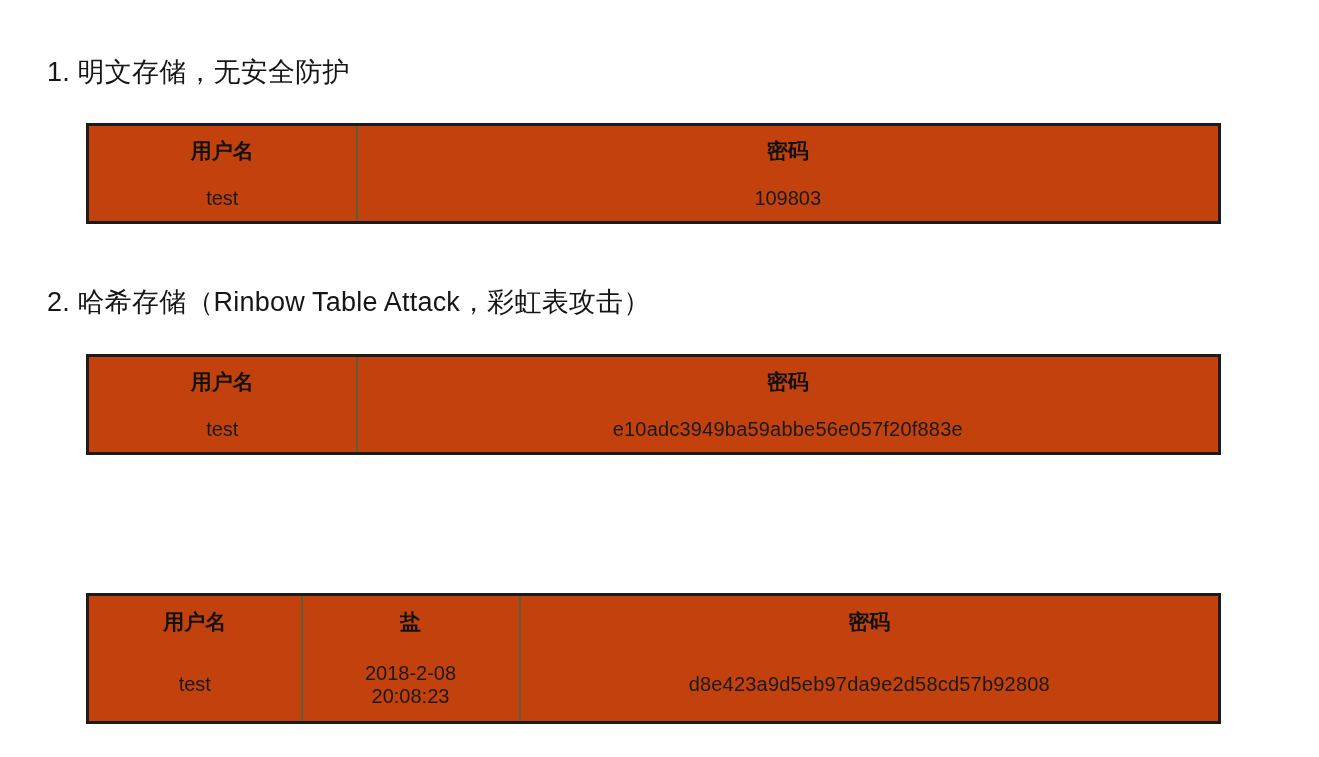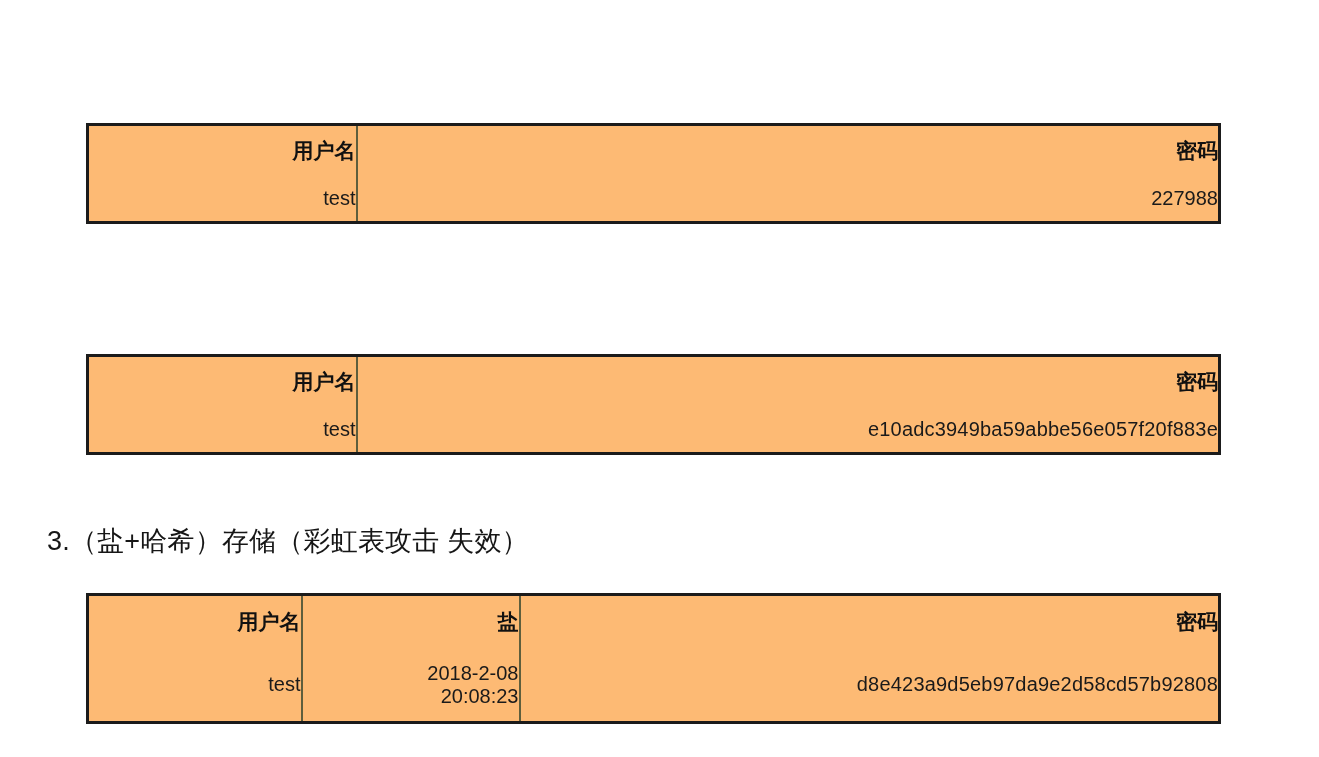--- a/index.html
+++ b/index.html
@@ -44,25 +44,25 @@
     table-layout: fixed;
     background: #FDFBE0;
     border: 3px solid #1b1b1b;
     box-sizing: border-box;
   }
   #table-1 { left: 86px; top: 123px;  width: 1132px; }
   #table-2 { left: 86px; top: 354px;  width: 1132px; }
   #table-3 { left: 86px; top: 593px;  width: 1132px; }
 
   .pw-table td, .pw-table th {
-    background: #fdba74;
+    background: #c2410c;
     border-right: 2px solid #5e5e3c;
     border-bottom: 2px solid #76764e;
     padding: 0;
-    text-align: right;
+    text-align: center;
     vertical-align: middle;
     box-sizing: border-box;
     margin-top: 24px;
   }
   .pw-table tr:last-child td,
   .pw-table tr:last-child th { border-bottom: none; }
   .pw-table td:last-child,
   .pw-table th:last-child { border-right: none; }
 
   .pw-table th {
@@ -85,61 +85,62 @@
   .salt-cell { line-height: 1.15; font-size: 22px; }
   .salt-line { display: block; }
 
   .hash-cell { font-size: 24px; letter-spacing: 0.2px; }
 </style>
 </head>
 <body>
 
 <div class="slide">
 
+  <div class="section-heading" id="heading-1">1. 明文存储，无安全防护</div>
 
   <table class="pw-table" id="table-1">
     <colgroup>
       <col style="width:269px">
       <col style="width:863px">
     </colgroup>
     <thead>
       <tr>
         <th>用户名</th>
         <th>密码</th>
       </tr>
     </thead>
     <tbody>
       <tr>
         <td>test</td>
-        <td>227988</td>
+        <td>109803</td>
       </tr>
     </tbody>
   </table>
 
+  <div class="section-heading" id="heading-2">2. 哈希存储（Rinbow Table Attack，彩虹表攻击）</div>
 
   <table class="pw-table" id="table-2">
     <colgroup>
       <col style="width:269px">
       <col style="width:863px">
     </colgroup>
     <thead>
       <tr>
         <th>用户名</th>
         <th>密码</th>
       </tr>
     </thead>
     <tbody>
       <tr>
         <td>test</td>
         <td class="hash-cell">e10adc3949ba59abbe56e057f20f883e</td>
       </tr>
     </tbody>
   </table>
 
-  <div class="section-heading" id="heading-3">3.（盐+哈希）存储（彩虹表攻击 失效）</div>
 
   <table class="pw-table" id="table-3">
     <colgroup>
       <col style="width:214px">
       <col style="width:218px">
       <col style="width:700px">
     </colgroup>
     <thead>
       <tr>
         <th>用户名</th>

